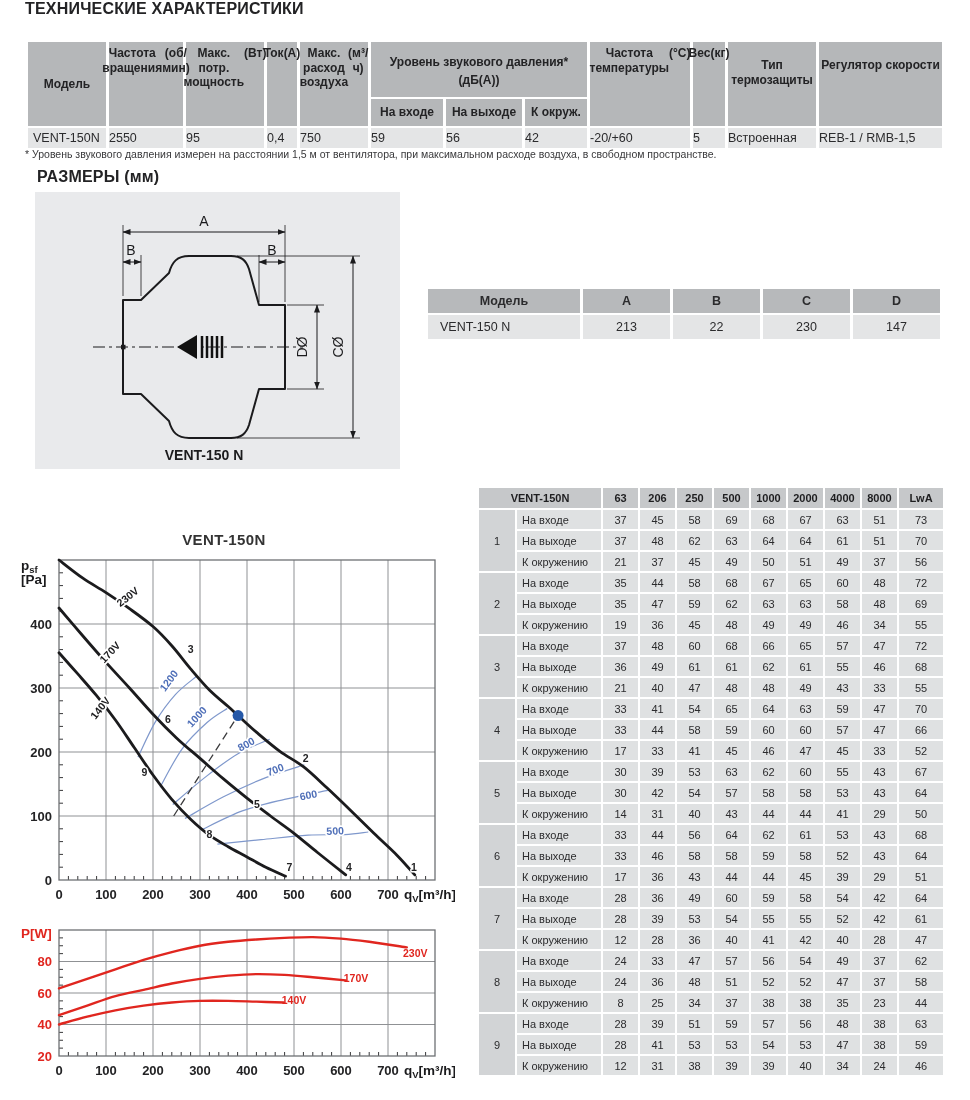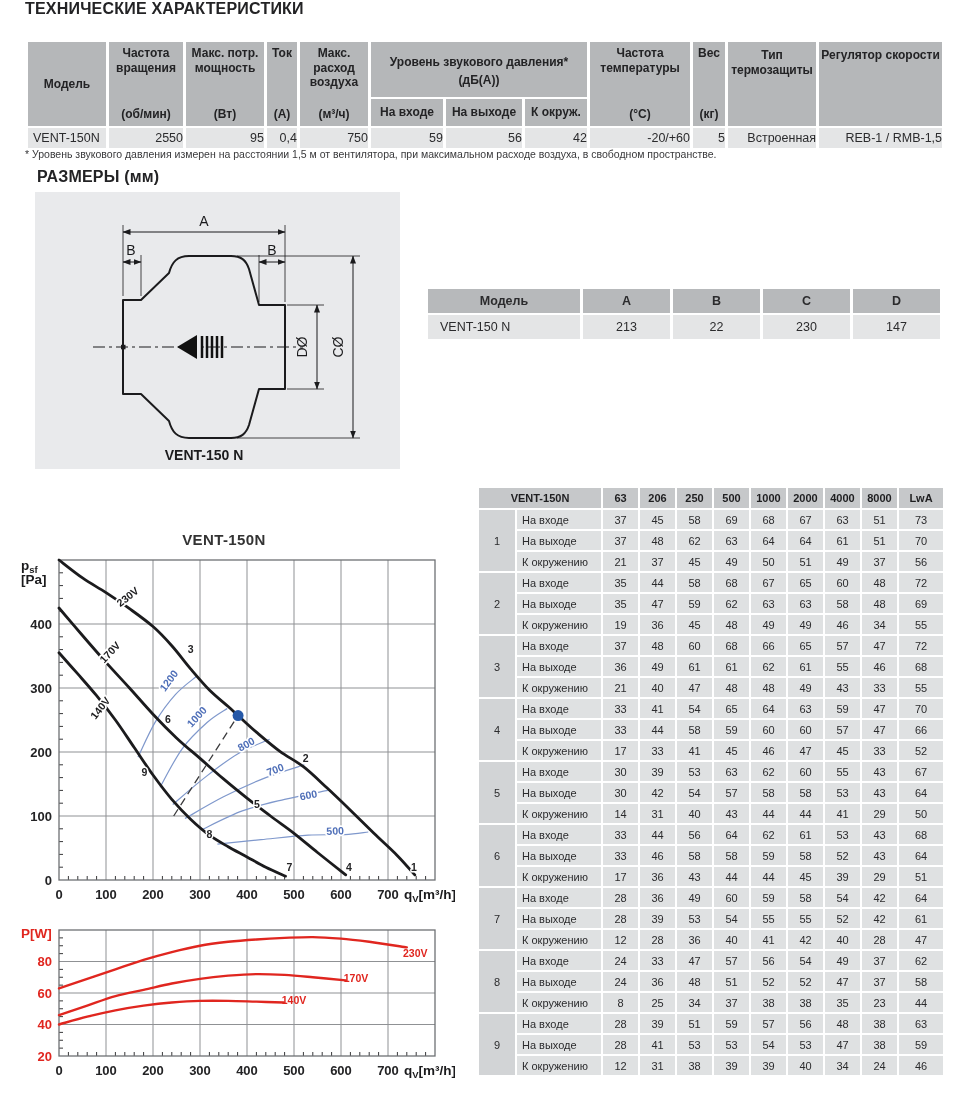--- a/index.html
+++ b/index.html
@@ -8,26 +8,26 @@
   .abs{position:absolute}
   h1,h2{margin:0;font-size:16px;font-weight:800;color:#232325;letter-spacing:.2px}
   #tech-title{left:25px;top:0}
   #dim-title{left:37px;top:168px}
   table{border-collapse:separate}
   
   .spec{position:absolute;left:25px;top:40px;width:920px;border-spacing:3px 2px;table-layout:fixed}
   .spec td{padding:0}
   .spec .h{background:#b5b7b9;font-weight:700;font-size:12px;line-height:1.22;color:#232325;text-align:center;vertical-align:middle}
   .spec .hv{vertical-align:top}
-  .spec .stack{display:flex;flex-direction:column;justify-content:space-between;height:76px;padding:4px 1px 4px}
-  .spec .stack-top{padding-top:6px}
+  .spec .stack{display:flex;flex-direction:row;justify-content:center;height:76px;padding:4px 1px 4px}
+  .spec .stack-top{padding-top:16px}
   .spec tr.r1{height:50px}
   .spec tr.r2{height:24px}
   .spec .snd div{padding-top:3px}
-  .spec .d{background:#e4e5e6;font-size:12.5px;height:20px;text-align:right}
+  .spec .d{background:#e4e5e6;font-size:12.5px;height:20px;text-align:left}
   .spec .dl{text-align:left;padding-left:5px}
   #footnote{left:25px;top:148px;width:930px;font-size:10.5px;color:#39393b}
   
   #diagram-panel{left:35px;top:192px;width:365px;height:277px;background:#e9eaec}
   .dim-table{position:absolute;left:425px;top:287px;border-spacing:3px 2px;table-layout:fixed}
   .dim-table td{padding:0;text-align:center;font-size:12.5px;height:24px}
   .dim-table .h{background:#b7b9bb;font-weight:700}
   .dim-table .d{background:#e4e5e6}
   .dim-table .dl{text-align:left;padding-left:12px}
   

